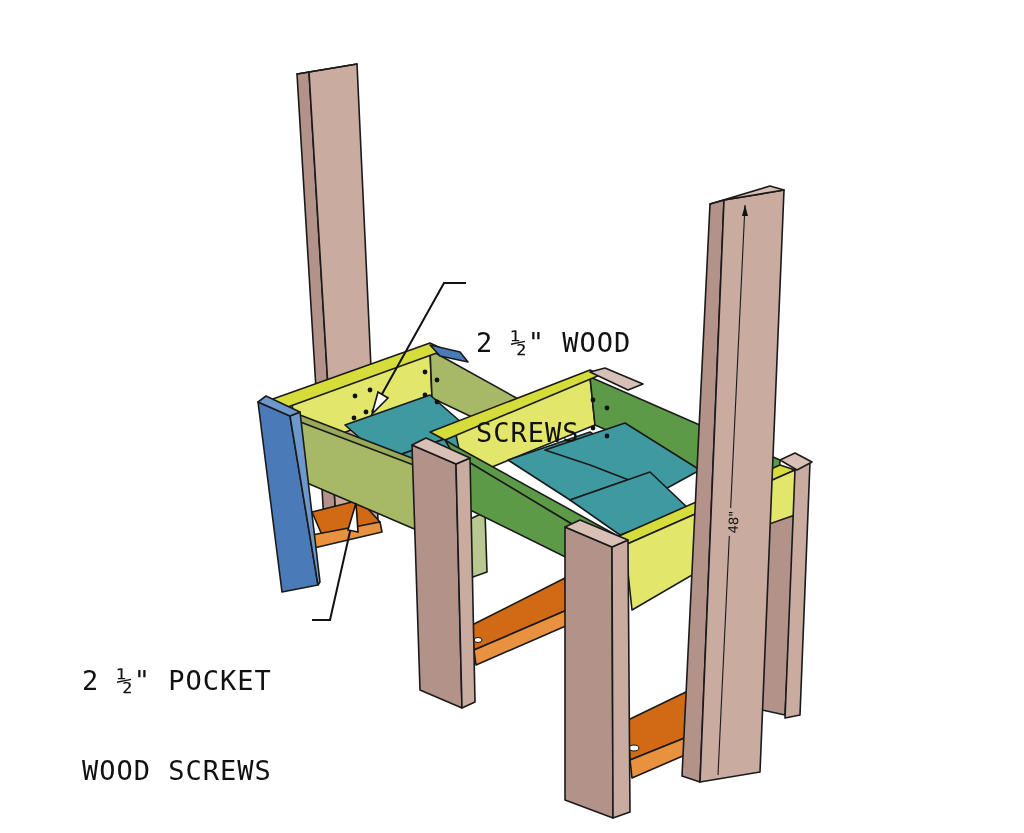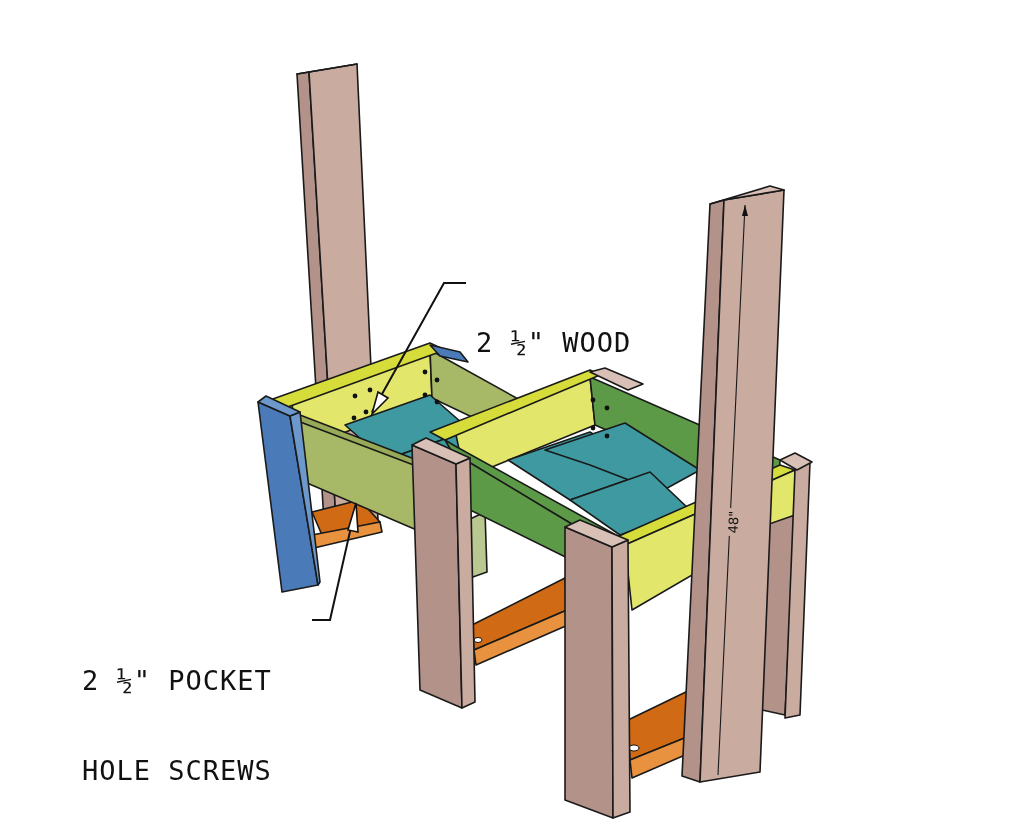--- a/index.html
+++ b/index.html
@@ -141,18 +141,19 @@
     <polygon points="372,414 378,392 388,398" fill="#fff" stroke="#111" stroke-width="1.6"></polygon>
   </g>
   <g>
     <polyline points="312,620 330,620 356,505" fill="none" stroke="#111" stroke-width="2"></polyline>
     <polygon points="356,503 348,530 358,532" fill="#fff" stroke="#111" stroke-width="1.6"></polygon>
   </g>
 </svg>
 
   <div class="callout-text" style="left:476px; top:268px;">
     <div>2 ½" WOOD</div>
+    <div>SCREWS</div>
   </div>
   <div class="callout-text" style="left:82px; top:606px;">
     <div>2 ½" POCKET</div>
-    <div>HOLE SCREWS</div>
+    <div>WOOD SCREWS</div>
   </div>
 </div>
 
 </body></html>

